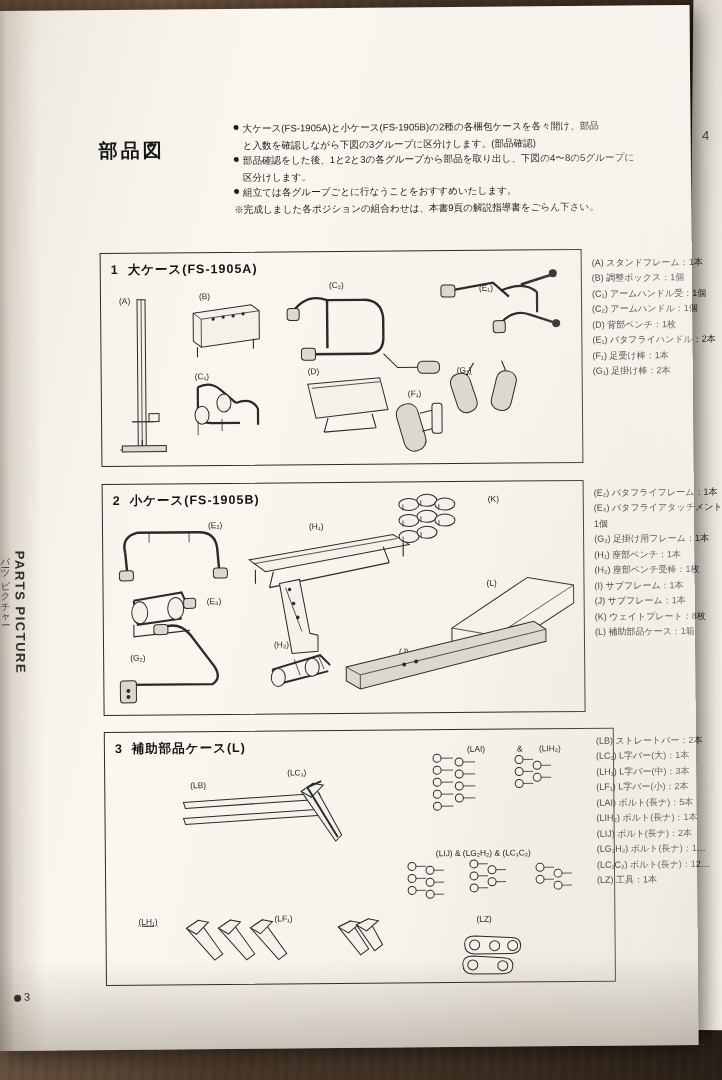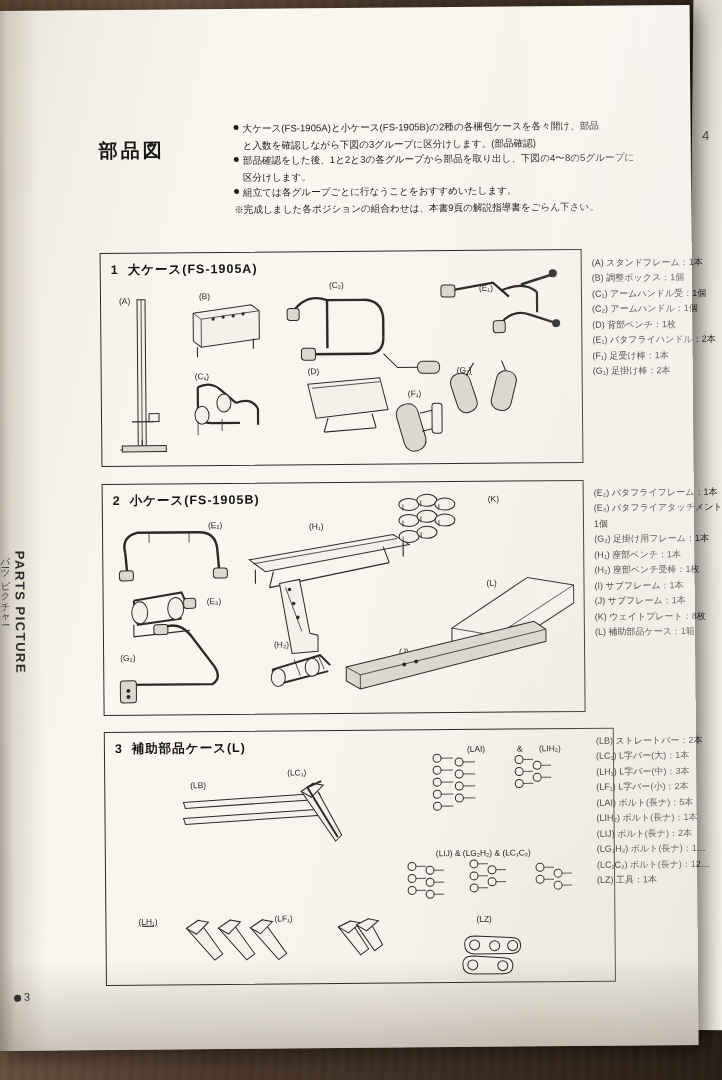--- a/index.html
+++ b/index.html
@@ -329,21 +329,21 @@
       <div class="box-title">
         <span>2</span>&nbsp;&nbsp;<span>小ケース(FS-1905B)</span>
       </div>
 
       <div class="code" style="left:105px; top:36px;">(E₂)</div>
       <div class="code" style="left:172px; top:38px;padding-left:34px;">(H₁)</div>
       <div class="code" style="left:300px; top:50px;">(I)</div>
       <div class="code" style="left:385px; top:12px;">(K)</div>
       <div class="code" style="left:103px; top:92px;margin-top:20px;">(E₃)</div>
       <div class="code" style="left:383px; top:96px;">(L)</div>
-      <div class="code" style="left:16px; top:168px;">(G₂)</div>
+      <div class="code" style="left:26px; top:168px;">(G₂)</div>
       <div class="code" style="left:170px; top:156px;">(H₂)</div>
       <div class="code" style="left:295px; top:164px;">(J)</div>
 
       <svg class="art" width="480" height="230" viewBox="0 0 480 230">
 
         <path class="stroke" style="stroke-width:2.4" d="M22 68 Q18 52 34 48 L96 48 Q112 48 114 64 L116 88"></path>
         <path class="stroke" style="stroke-width:2.4" d="M22 68 L24 90"></path>
         <rect class="fill-md" x="16" y="86" width="14" height="10" rx="3"></rect>
         <rect class="fill-md" x="110" y="84" width="14" height="10" rx="3"></rect>
         <path class="stroke-thin" d="M46 48 L46 58 M86 48 L86 58"></path>

